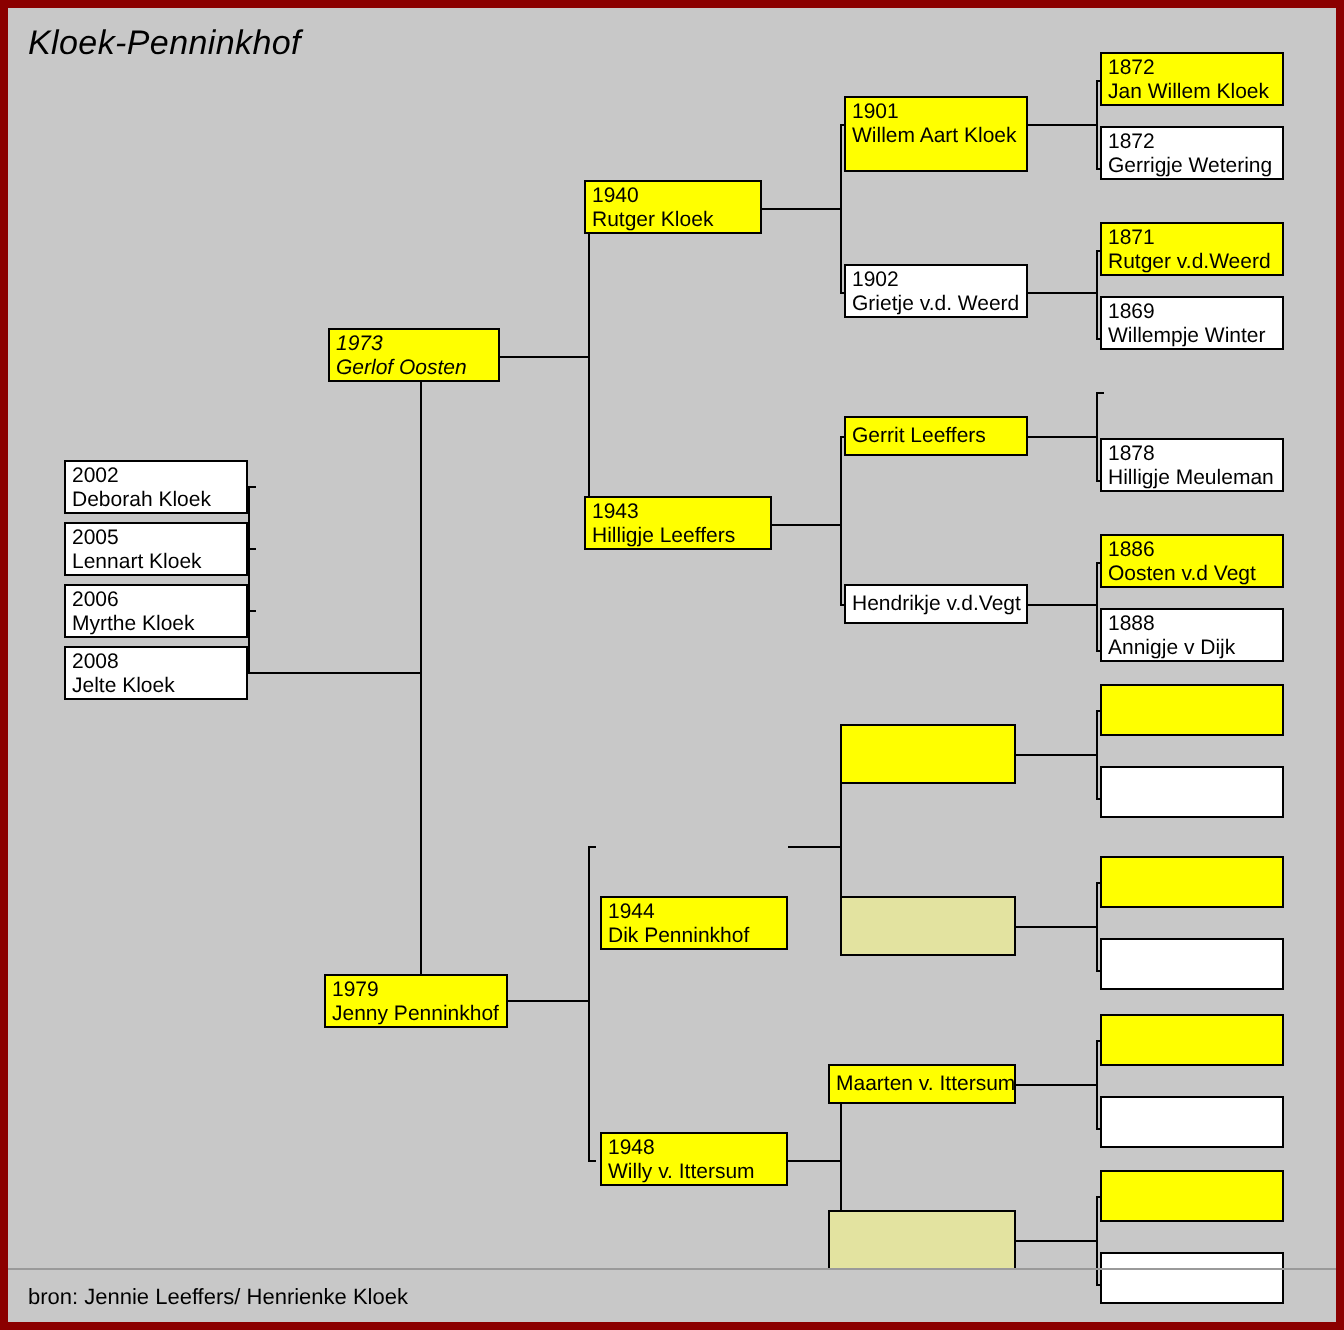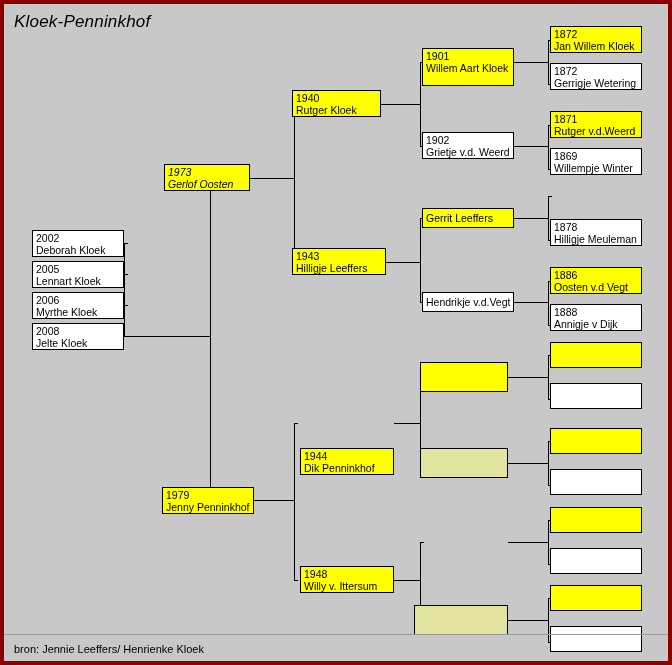--- a/index.html
+++ b/index.html
@@ -217,20 +217,23 @@
   </div>
 
   <div class="node" style="left:416px; top:358px; width:88px; height:30px;">
     <span class="nm"></span>
   </div>
 
   <div class="node khaki" style="left:416px; top:444px; width:88px; height:30px;">
     <span class="nm"></span>
   </div>
 
+  <div class="node single" style="left:410px; top:528px; width:94px; height:20px;">
+    <span class="nm">Maarten v. Ittersum</span>
+  </div>
 
   <div class="node khaki" style="left:410px; top:601px; width:94px; height:30px;">
     <span class="nm"></span>
   </div>
 
   <div class="node" style="left:546px; top:22px; width:92px; height:27px;">
     <span class="yr">1872</span>
     <span class="nm">Jan Willem Kloek</span>
   </div>
 

